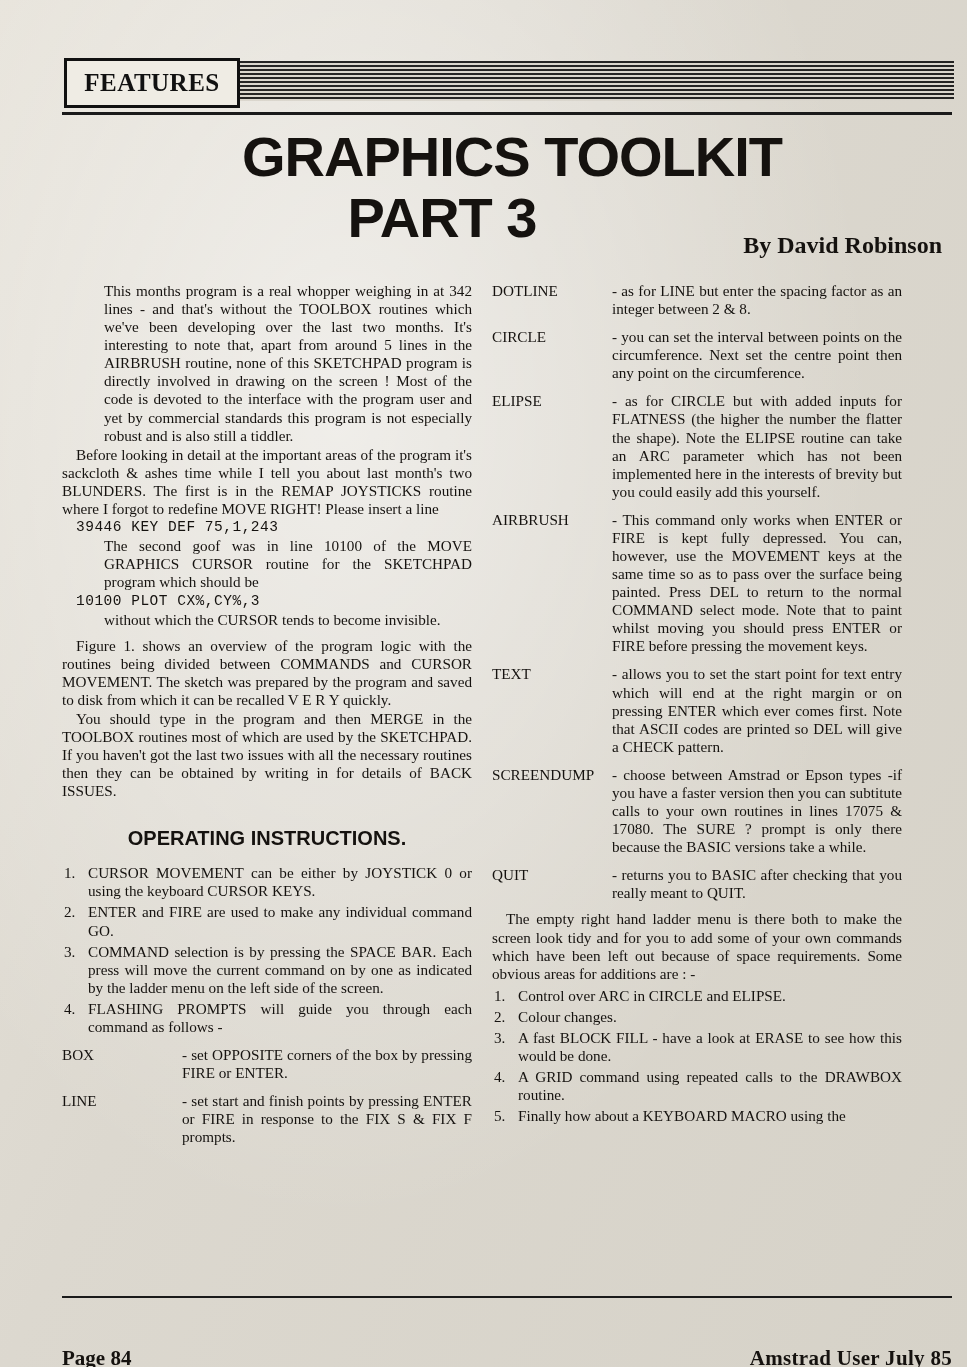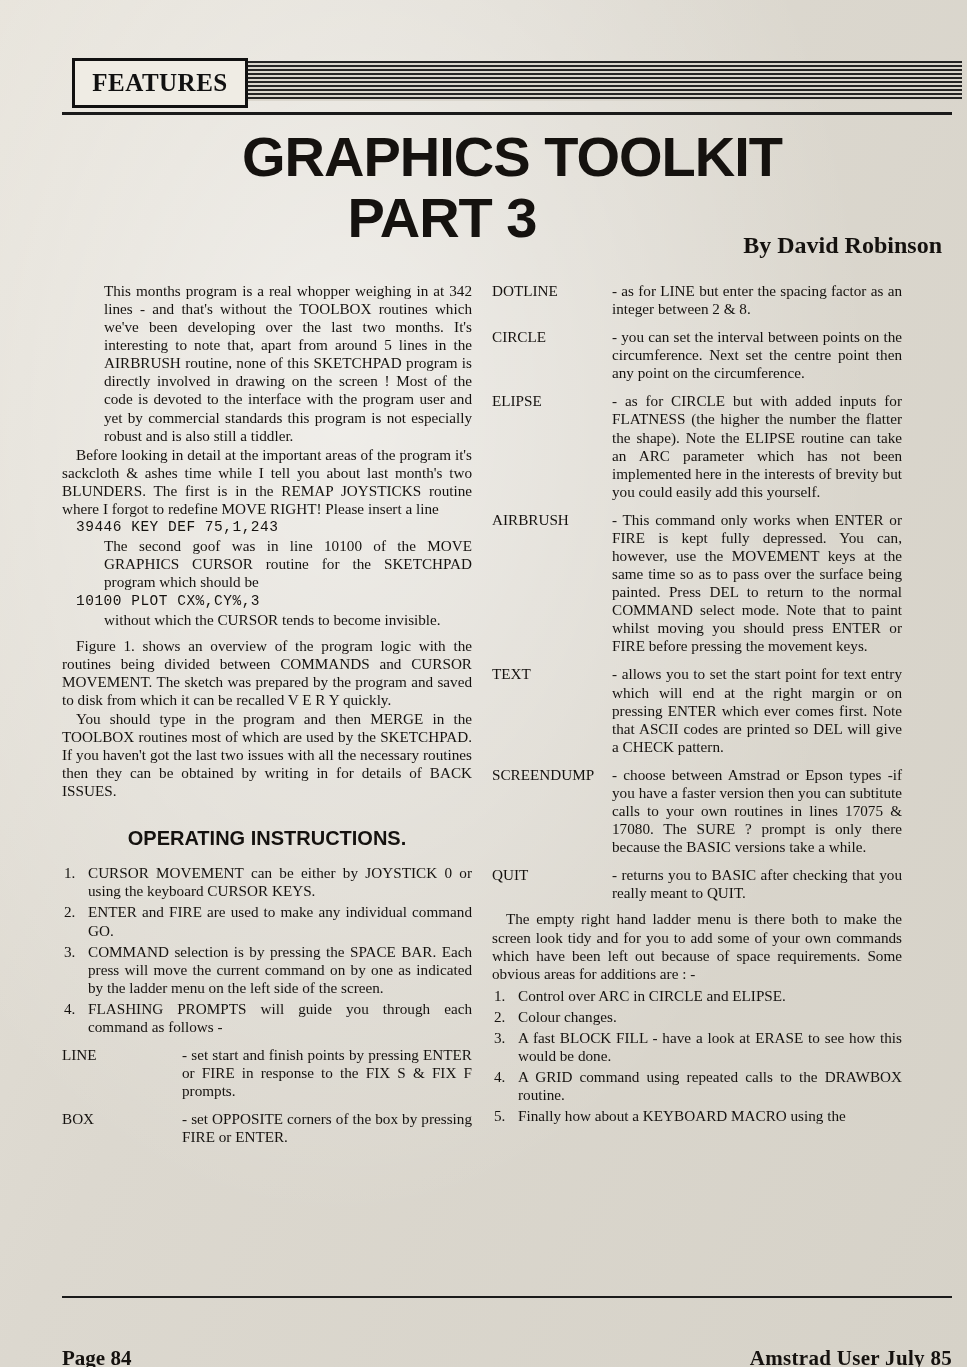--- a/index.html
+++ b/index.html
@@ -26,21 +26,21 @@
     pointer-events: none;
   }
   .content {
     position: absolute;
     inset: 0;
   }
 
   
   .header-bar {
     position: absolute;
-    left: 72px;
+    left: 64px;
     top: 58px;
     width: 890px;
     height: 50px;
   }
   .features-tag {
     position: absolute;
     left: 0;
     top: 0;
     width: 170px;
     height: 44px;
@@ -254,26 +254,26 @@
       <h2 class="section-head">OPERATING INSTRUCTIONS.</h2>
 
       <ol class="numlist">
         <li>CURSOR MOVEMENT can be either by JOYSTICK 0 or using the keyboard CURSOR KEYS.</li>
         <li>ENTER and FIRE are used to make any individual command GO.</li>
         <li>COMMAND selection is by pressing the SPACE BAR. Each press will move the current command on by one as indicated by the ladder menu on the left side of the screen.</li>
         <li>FLASHING PROMPTS will guide you through each command as follows -</li>
       </ol>
 
       <div class="defrow">
+        <div class="term">BOX</div>
+        <div class="desc">- set OPPOSITE corners of the box by pressing FIRE or ENTER.</div>
+      </div>
+      <div class="defrow">
         <div class="term">LINE</div>
         <div class="desc">- set start and finish points by pressing ENTER or FIRE in response to the FIX S &amp; FIX F prompts.</div>
-      </div>
-      <div class="defrow">
-        <div class="term">BOX</div>
-        <div class="desc">- set OPPOSITE corners of the box by pressing FIRE or ENTER.</div>
       </div>
     </div>
 
     <div class="col col-right">
       <div class="defrow" style="margin-top:0">
         <div class="term">DOTLINE</div>
         <div class="desc">- as for LINE but enter the spacing factor as an integer between 2 &amp; 8.</div>
       </div>
       <div class="defrow">
         <div class="term">CIRCLE</div>

